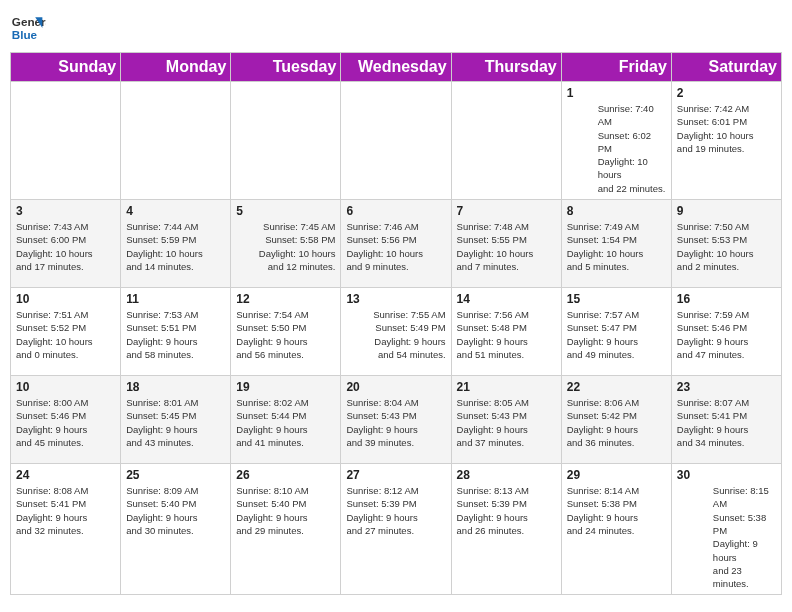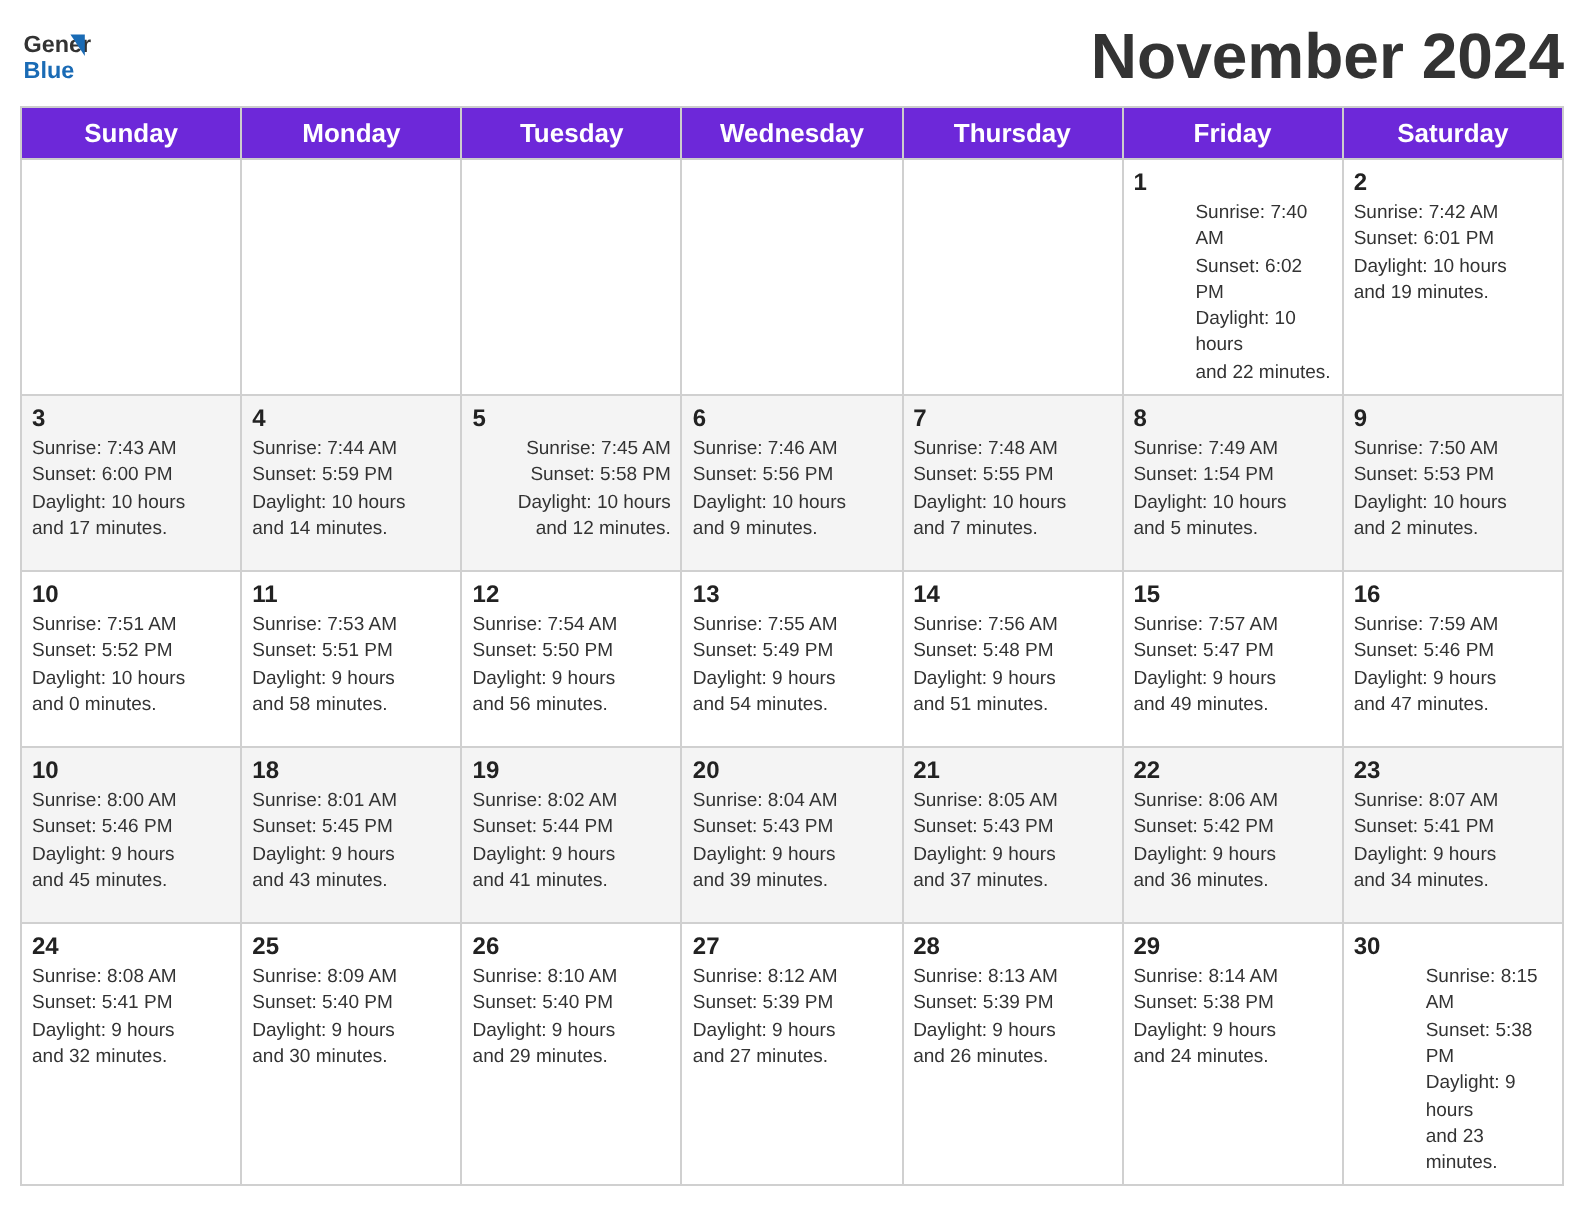--- a/index.html
+++ b/index.html
@@ -36,26 +36,26 @@
     .location-title {
       font-size: 14px;
       color: #555;
     }
     .calendar-table {
       width: 100%;
       border-collapse: collapse;
       table-layout: fixed;
     }
     .calendar-table th {
-      background-color: #6d28d9;
+      background-color: #a21caf;
       color: #fff;
-      font-size: 13px;
+      font-size: 16px;
       font-weight: bold;
       padding: 5px 4px;
-      text-align: center;
+      text-align: right;
       border: 1px solid #ccc;
     }
     .calendar-table td {
       vertical-align: top;
       border: 1px solid #d0d0d0;
       padding: 4px 5px;
       font-size: 10px;
       color: #333;
       min-height: 80px;
       height: 88px;
@@ -83,21 +83,20 @@
 
 <div class="header-section">
   <div class="logo">
     <svg class="logo-icon" viewBox="0 0 40 40">
       <text x="2" y="18" font-size="13" font-weight="bold" fill="#333">General</text>
       <text x="2" y="32" font-size="13" font-weight="bold" fill="#1a6bb5">Blue</text>
       <polygon points="28,8 36,8 36,20" fill="#1a6bb5"></polygon>
     </svg>
   </div>
   <div class="title-section">
-    <div class="month-title">November 2024</div>
   </div>
 </div>
 
 <table class="calendar-table">
   <thead>
     <tr>
     <th>Sunday</th>
         <th>Monday</th>
         <th>Tuesday</th>
         <th>Wednesday</th>
@@ -196,21 +195,21 @@
         </td>
         <td>
           <div class="day-number">12</div>
           <div class="day-info" style="white-space: pre-line;">Sunrise: 7:54 AM
 Sunset: 5:50 PM
 Daylight: 9 hours
 and 56 minutes.</div>
         </td>
         <td>
           <div class="day-number">13</div>
-          <div class="day-info" style="white-space: pre-line;">Sunrise: 7:55 AM
+          <div class="day-info" style="white-space: pre-line; text-align: right;">Sunrise: 7:55 AM
 Sunset: 5:49 PM
 Daylight: 9 hours
 and 54 minutes.</div>
         </td>
         <td>
           <div class="day-number">14</div>
           <div class="day-info" style="white-space: pre-line;">Sunrise: 7:56 AM
 Sunset: 5:48 PM
 Daylight: 9 hours
 and 51 minutes.</div>

